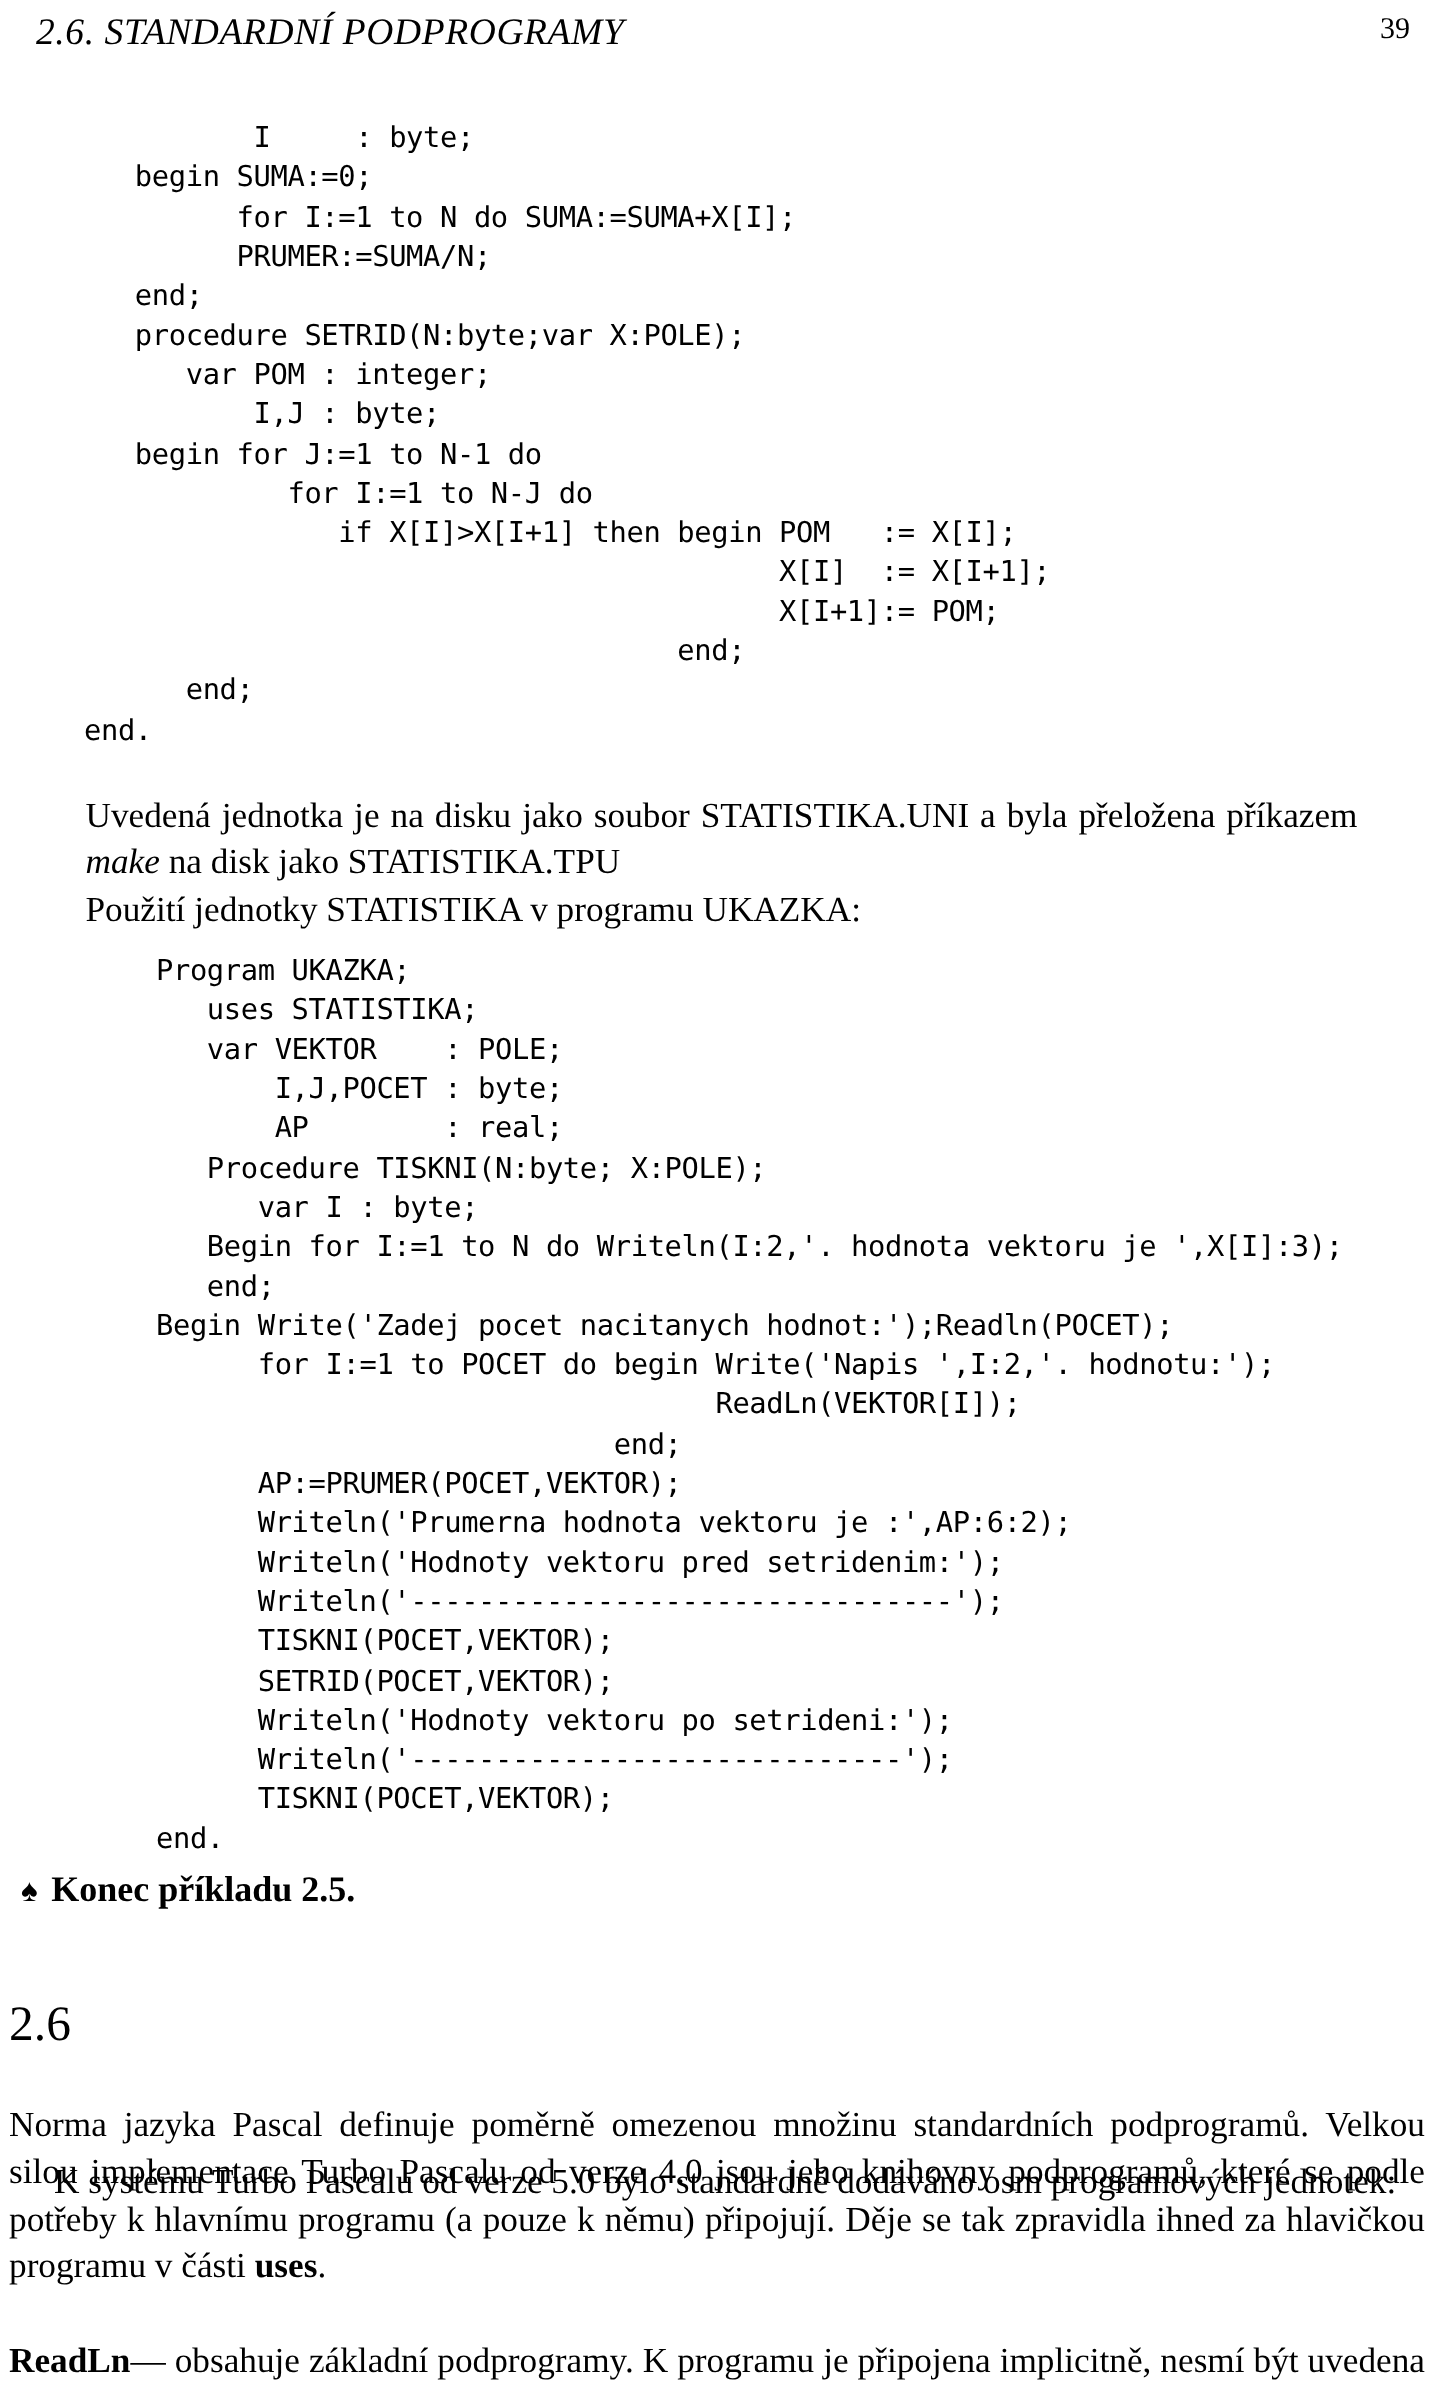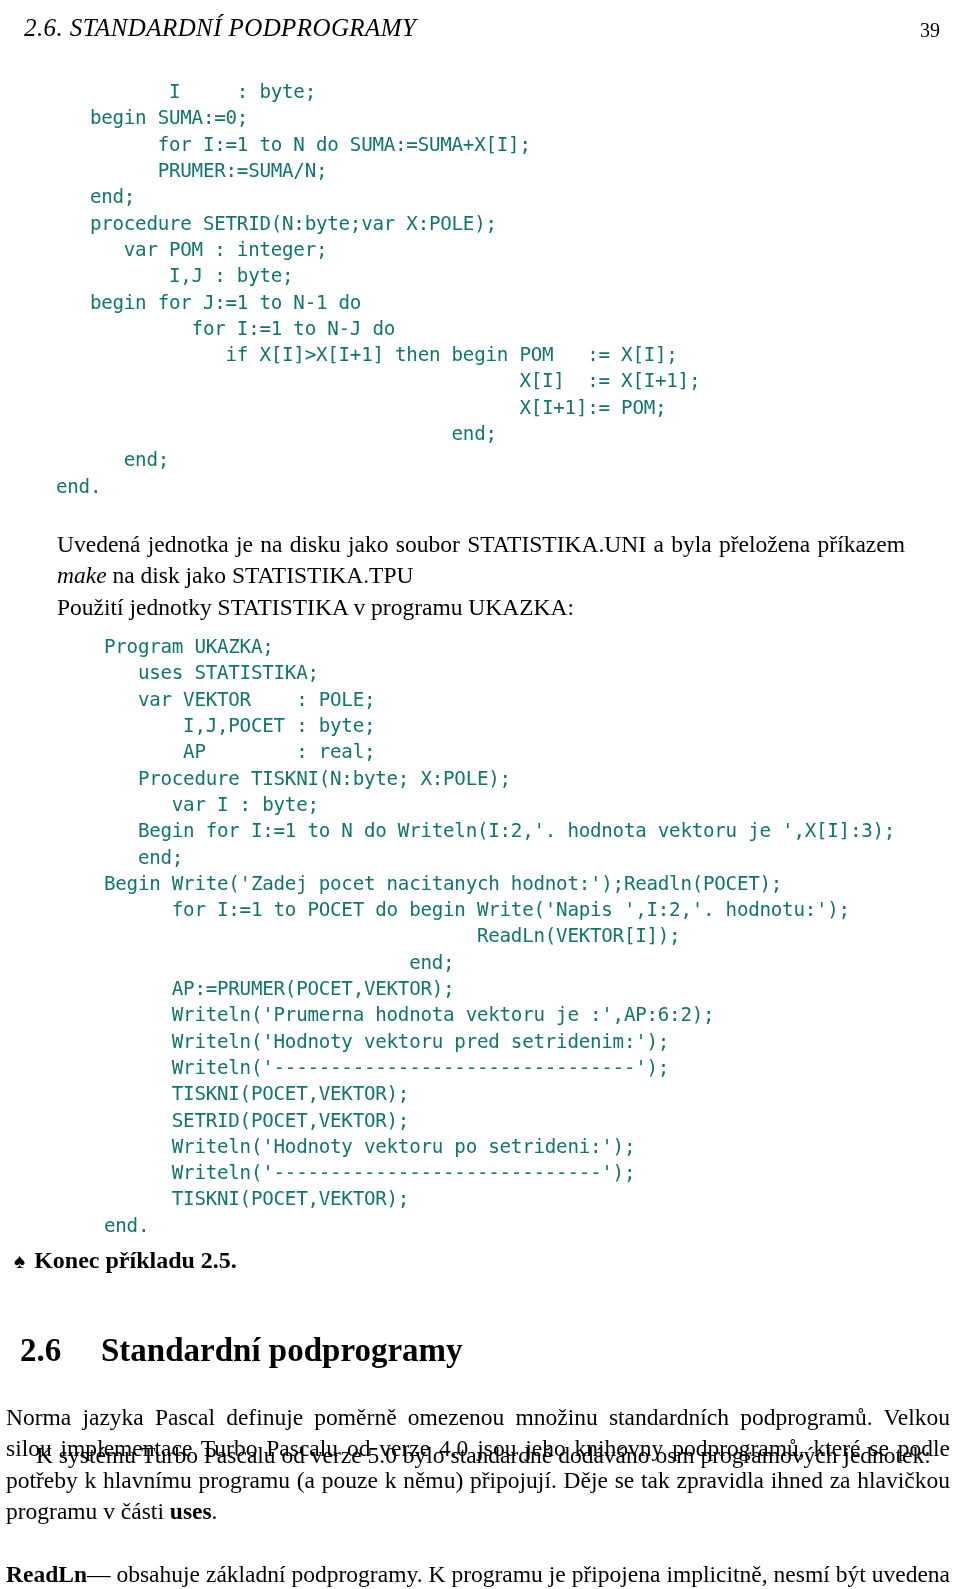--- a/index.html
+++ b/index.html
@@ -23,42 +23,42 @@
   }
 
   
   .runhead {
     position: absolute;
     top: 8px;
     left: 24px;
     right: 20px;
     height: 34px;
     display: flex;
-    align-items: flex-end;
+    align-items: flex-start;
     justify-content: space-between;
   }
   .runhead-title {
     font-style: italic;
     font-size: 25px;
     letter-spacing: 0.4px;
     white-space: nowrap;
   }
   .runhead-page {
     font-size: 20px;
     font-style: normal;
   }
 
   
   .code {
     font-family: "DejaVu Sans Mono", "Liberation Mono", monospace;
     font-size: 19.2px;
     line-height: 26.3px;
     white-space: pre;
     letter-spacing: -0.25px;
-    color: #0f766e;
+    color: #000000;
   }
   #code-block-1 {
     position: absolute;
     left: 56px;
     top: 60px;
   }
   #code-block-2 {
     position: absolute;
     left: 56px;
     top: 615px;
@@ -99,23 +99,23 @@
   }
   #example-end .spade {
     font-size: 21px;
     line-height: 1;
     font-weight: normal;
   }
 
   
   #section-heading {
     position: absolute;
-    left: 20px;
+    left: 6px;
     top: 1305px;
-    font-weight: bold;
+    font-weight: normal;
     font-size: 33px;
     display: flex;
     align-items: flex-start;
   }
   #section-heading .secnum {
     width: 81px;
     display: inline-block;
   }
 
   
@@ -197,21 +197,20 @@
       TISKNI(POCET,VEKTOR);
 end.</pre>
 
   <div id="example-end">
     <span class="spade">♠</span>
     <span>Konec příkladu 2.5.</span>
   </div>
 
   <h2 id="section-heading">
     <span class="secnum">2.6</span>
-    <span>Standardní podprogramy</span>
   </h2>
 
   <p class="prose" id="para-norma"><span>Norma jazyka Pascal definuje poměrně omezenou množinu standardních podprogramů. Velkou silou implementace Turbo Pascalu od verze 4.0 jsou jeho knihovny podprogramů, které se podle potřeby k hlavnímu programu (a pouze k němu) připojují. Děje se tak zpravidla ihned za hlavičkou programu v části </span><span class="bold">uses</span><span>.</span></p>
 
   <p class="prose" id="para-ksystemu">K systému Turbo Pascalu od verze 5.0 bylo standardně dodáváno osm programových jednotek:</p>
 
   <p class="prose" id="para-system">
       <span class="hang"><span class="bold">ReadLn</span><span>—</span><span> obsahuje základní podprogramy. K programu je připojena implicitně, nesmí být uvedena v odstavci </span></span>
     </p>
 

